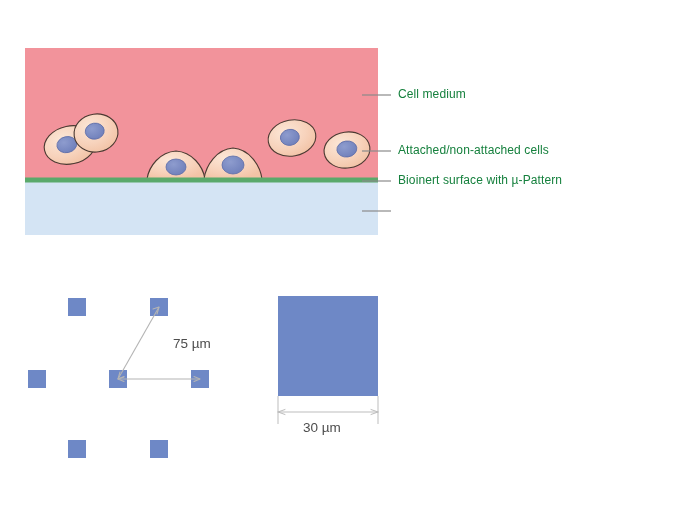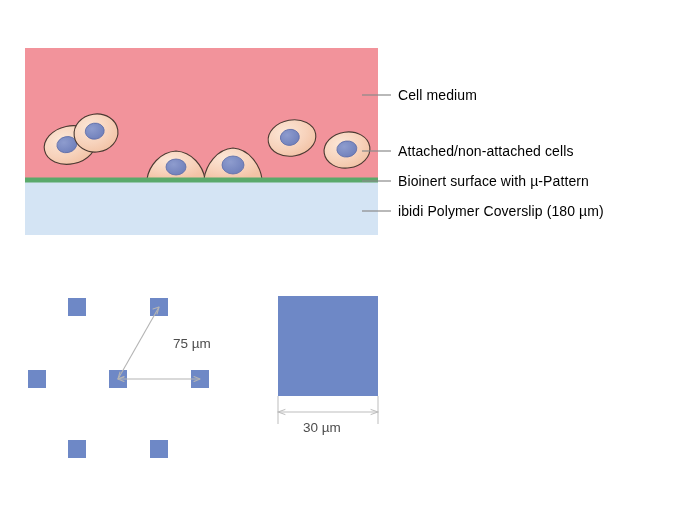--- a/index.html
+++ b/index.html
@@ -24,22 +24,22 @@
   .svg-layer {
     position: absolute;
     top: 0;
     left: 0;
     width: 700px;
     height: 524px;
   }
   .label-text {
     position: absolute;
     font-family: "Liberation Sans", sans-serif;
-    font-size: 14px;
-    color: #000000;
+    font-size: 12px;
+    color: #15803d;
     white-space: nowrap;
     letter-spacing: 0.1px;
     line-height: 1;
   }
   .dim-text {
     position: absolute;
     font-family: "Liberation Sans", sans-serif;
     font-size: 13.5px;
     color: #4d4d4d;
     white-space: nowrap;
@@ -155,19 +155,18 @@
       </g>
     </g>
   </svg>
 
   <div class="label-text" style="left:398px; top:88px;">Cell medium</div>
 
   <div class="label-text" style="left:398px; top:174px;">Bioinert surface with µ-Pattern</div>
 
   <div class="label-text" style="left:398px; top:144px;">Attached/non-attached cells</div>
 
-  <div class="label-text" style="left:398px; top:204px;">ibidi Polymer Coverslip (180 µm)</div>
 
   <div class="dim-text" style="left:173px; top:337px;text-align:right;">75 µm</div>
 
   <div class="dim-text" style="left:303px; top:421px;text-align:center;">30 µm</div>
 
 </div>
 
 </body></html>

